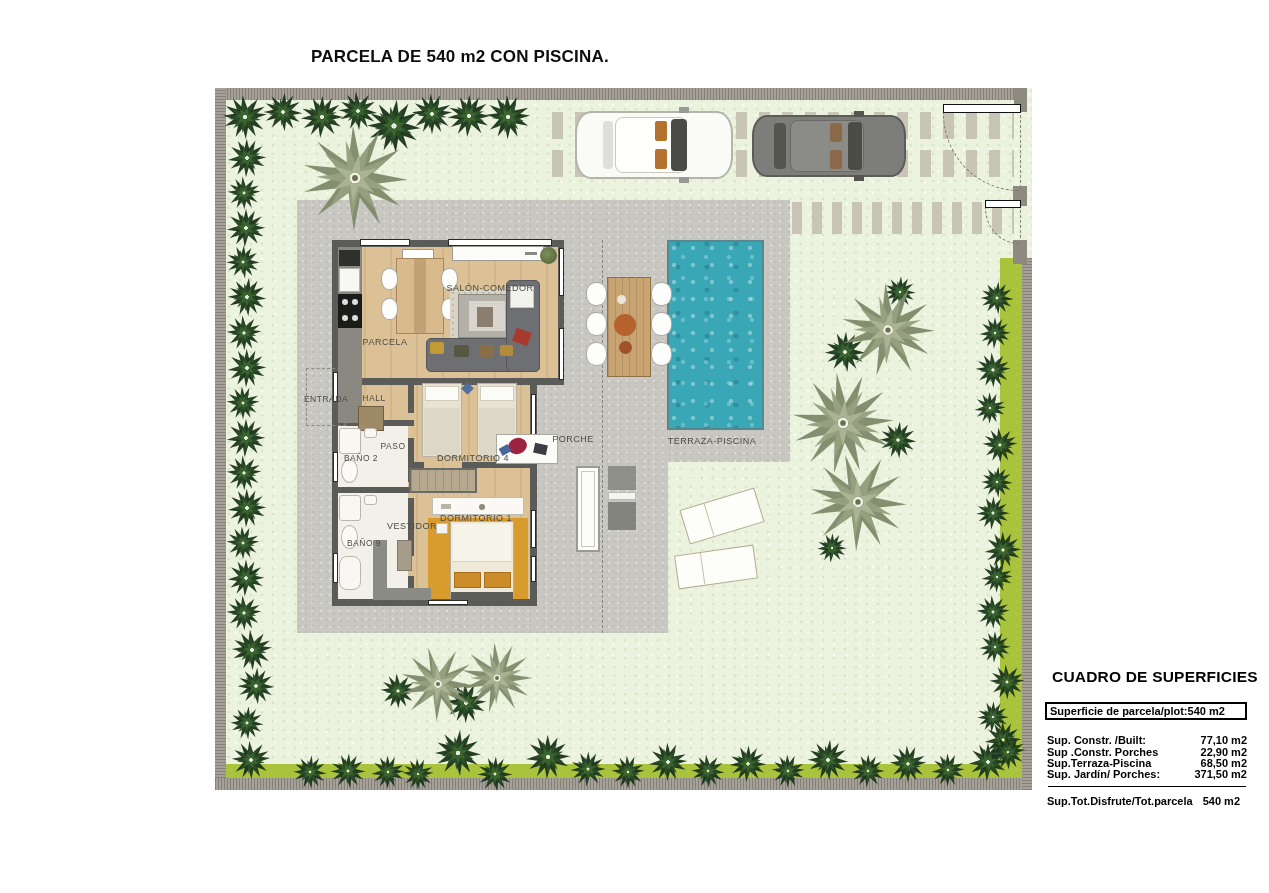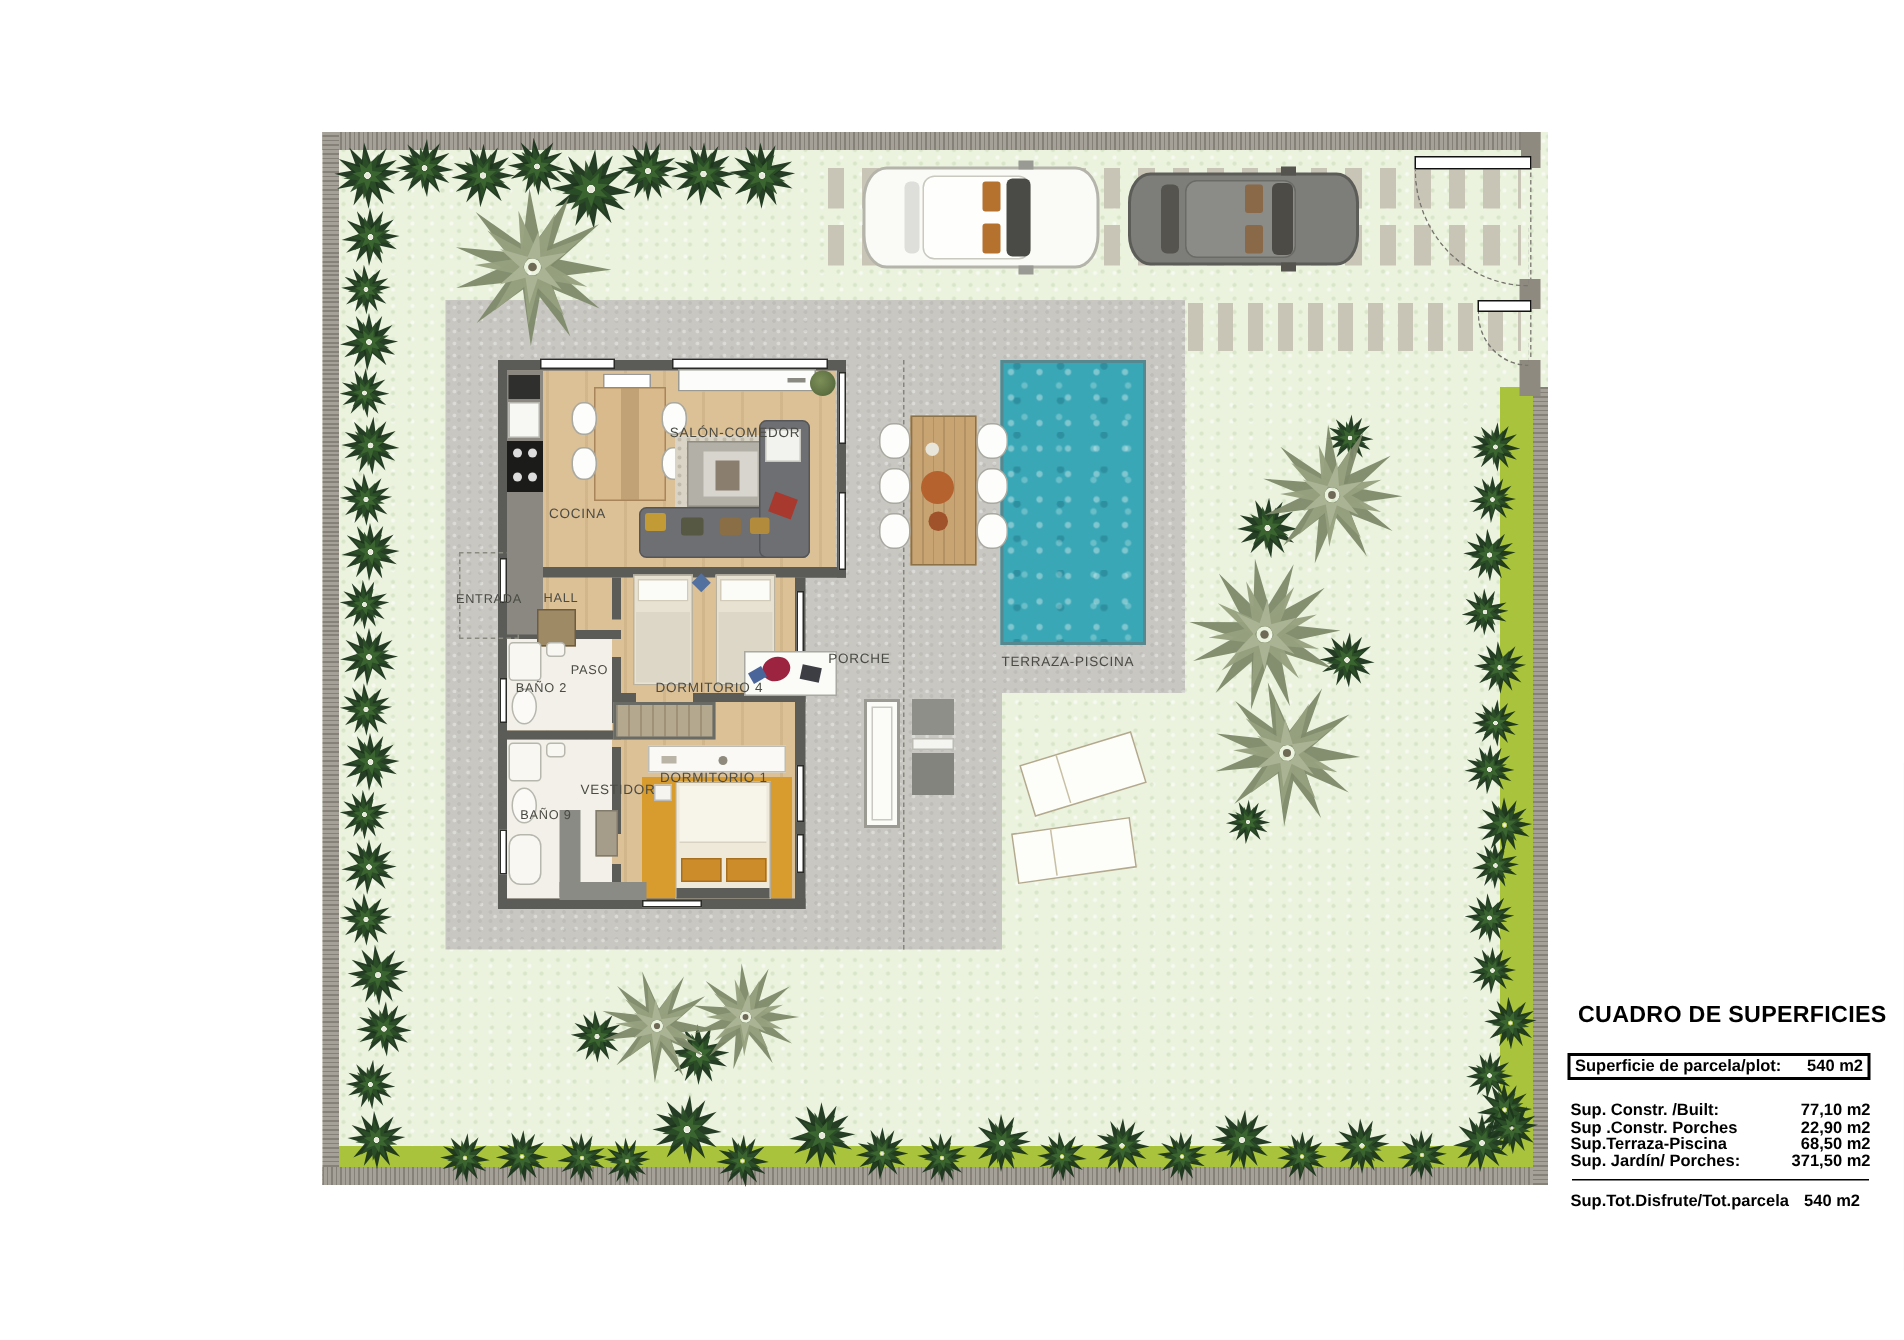--- a/index.html
+++ b/index.html
@@ -37,20 +37,21 @@
   
   .trow{position:absolute;display:flex;justify-content:space-between;font-weight:bold;font-size:11px;line-height:11.6px;color:#000}
   #cuadro-title{position:absolute;left:1052px;top:668px;font-weight:bold;font-size:15.5px;color:#000;letter-spacing:.2px}
   #page-title{position:absolute;left:311px;top:47px;font-weight:bold;font-size:17px;color:#0d0d0d;letter-spacing:.2px}
 </style>
 </head>
 <body>
 
 <div id="stage">
 
+  <div id="page-title">PARCELA DE 540 m2 CON PISCINA.</div>
 
   <div class="abs lawn" style="left:215px;top:88px;width:817px;height:702px"></div>
 
   <div class="abs hedge" style="left:1000px;top:258px;width:22px;height:520px"></div>
   <div class="abs hedge" style="left:226px;top:764px;width:796px;height:14px"></div>
 
   <div class="abs pave" style="left:552px;top:112px;width:462px;height:27px"></div>
   <div class="abs pave" style="left:552px;top:150px;width:462px;height:27px"></div>
   <div class="abs pave2" style="left:792px;top:202px;width:222px;height:32px"></div>
 
@@ -238,21 +239,21 @@
   <div class="abs fxe" style="left:341px;top:459px;width:17px;height:24px;z-index:16"></div>
   <div class="abs fx" style="left:364px;top:428px;width:13px;height:10px;z-index:16"></div>
   <div class="abs fx" style="left:339px;top:495px;width:22px;height:26px;z-index:16"></div>
   <div class="abs fxe" style="left:341px;top:525px;width:17px;height:24px;z-index:16"></div>
   <div class="abs fx" style="left:339px;top:556px;width:22px;height:34px;border-radius:8px;z-index:16"></div>
   <div class="abs fx" style="left:364px;top:495px;width:13px;height:10px;z-index:16"></div>
 
   <div class="abs" style="left:306px;top:368px;width:40px;height:58px;border:1px dashed #8a8a80;z-index:15"></div>
 
   <div class="lbl" style="left:430px;top:283px;width:120px">SALÓN-COMEDOR</div>
-  <div class="lbl" style="left:345px;top:337px;width:80px">COCINA</div>
+  <div class="lbl" style="left:345px;top:337px;width:80px">PARCELA</div>
   <div class="lbl small" style="left:296px;top:394px;width:60px">ENTRADA</div>
   <div class="lbl small" style="left:349px;top:393px;width:50px">HALL</div>
   <div class="lbl small" style="left:363px;top:441px;width:60px">PASO</div>
   <div class="lbl small" style="left:331px;top:453px;width:60px">BAÑO 2</div>
   <div class="lbl" style="left:413px;top:453px;width:120px">DORMITORIO 4</div>
   <div class="lbl" style="left:372px;top:521px;width:80px">VESTIDOR</div>
   <div class="lbl small" style="left:334px;top:538px;width:60px">BAÑO 9</div>
   <div class="lbl" style="left:416px;top:513px;width:120px">DORMITORIO 1</div>
   <div class="lbl" style="left:538px;top:434px;width:70px">PORCHE</div>
   <div class="lbl" style="left:652px;top:436px;width:120px">TERRAZA-PISCINA</div>
@@ -2443,21 +2444,21 @@
           <polygon points="45.7,54.8 48.8,72.0 53.8,55.2" fill="#abb495" fill-opacity="0.96"></polygon>
           <polygon points="43.7,49.0 30.9,61.0 47.7,56.0" fill="#abb495" fill-opacity="0.96"></polygon>
           <polygon points="47.4,44.1 30.3,40.0 43.7,51.3" fill="#abb495" fill-opacity="0.96"></polygon>
           <polygon points="54.7,45.6 53.1,28.1 46.7,44.5" fill="#abb495" fill-opacity="0.96"></polygon>
           <polygon points="56.2,51.5 70.0,40.7 52.8,44.2" fill="#abb495" fill-opacity="0.96"></polygon>
           <circle cx="50" cy="50" r="2.6" fill="#6f6a55"></circle>
         </svg></div>
     </div>
 
   <div id="cuadro-title">CUADRO DE SUPERFICIES</div>
-  <div class="abs" style="left:1045px;top:702px;width:202px;height:18px;border:2px solid #000;display:flex;justify-content:space-between;align-items:center;font-weight:bold;font-size:11px;padding:0 3px;z-index:40;background:#fff">
+  <div class="abs" style="left:1045px;top:702px;width:202px;height:18px;border:2px solid #000;display:flex;align-items:center;font-weight:bold;font-size:11px;padding:0 3px;z-index:40;background:#fff">
     <span>Superficie de parcela/plot:</span>
     <span>540 m2</span>
   </div>
   <div class="trow" style="left:1047px;top:735px;width:200px">
     <span>Sup. Constr. /Built:</span>
     <span>77,10 m2</span>
   </div>
   <div class="trow" style="left:1047px;top:747px;width:200px">
     <span>Sup .Constr. Porches</span>
     <span>22,90 m2</span>

